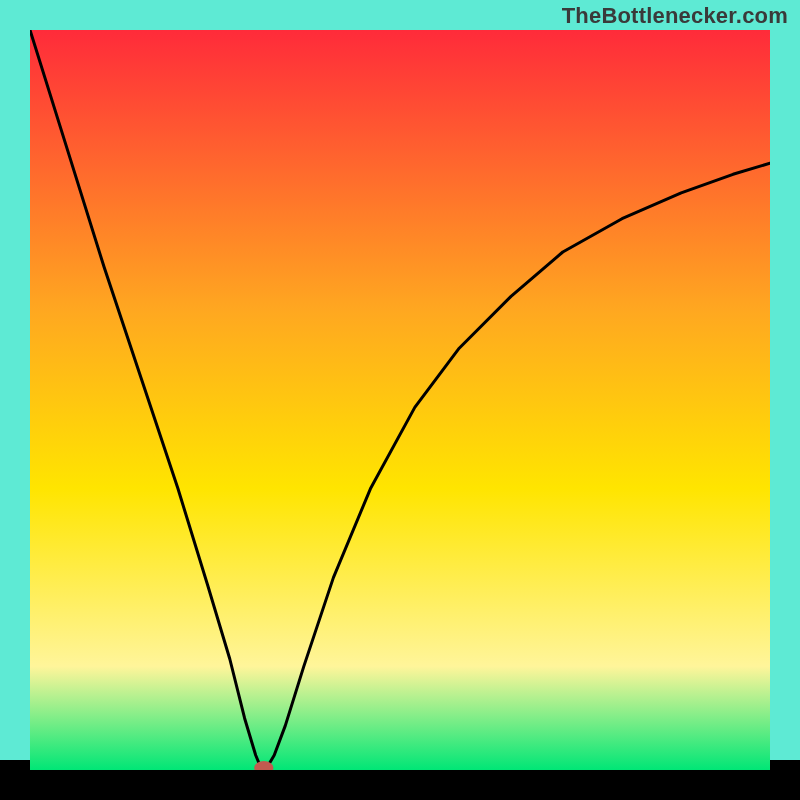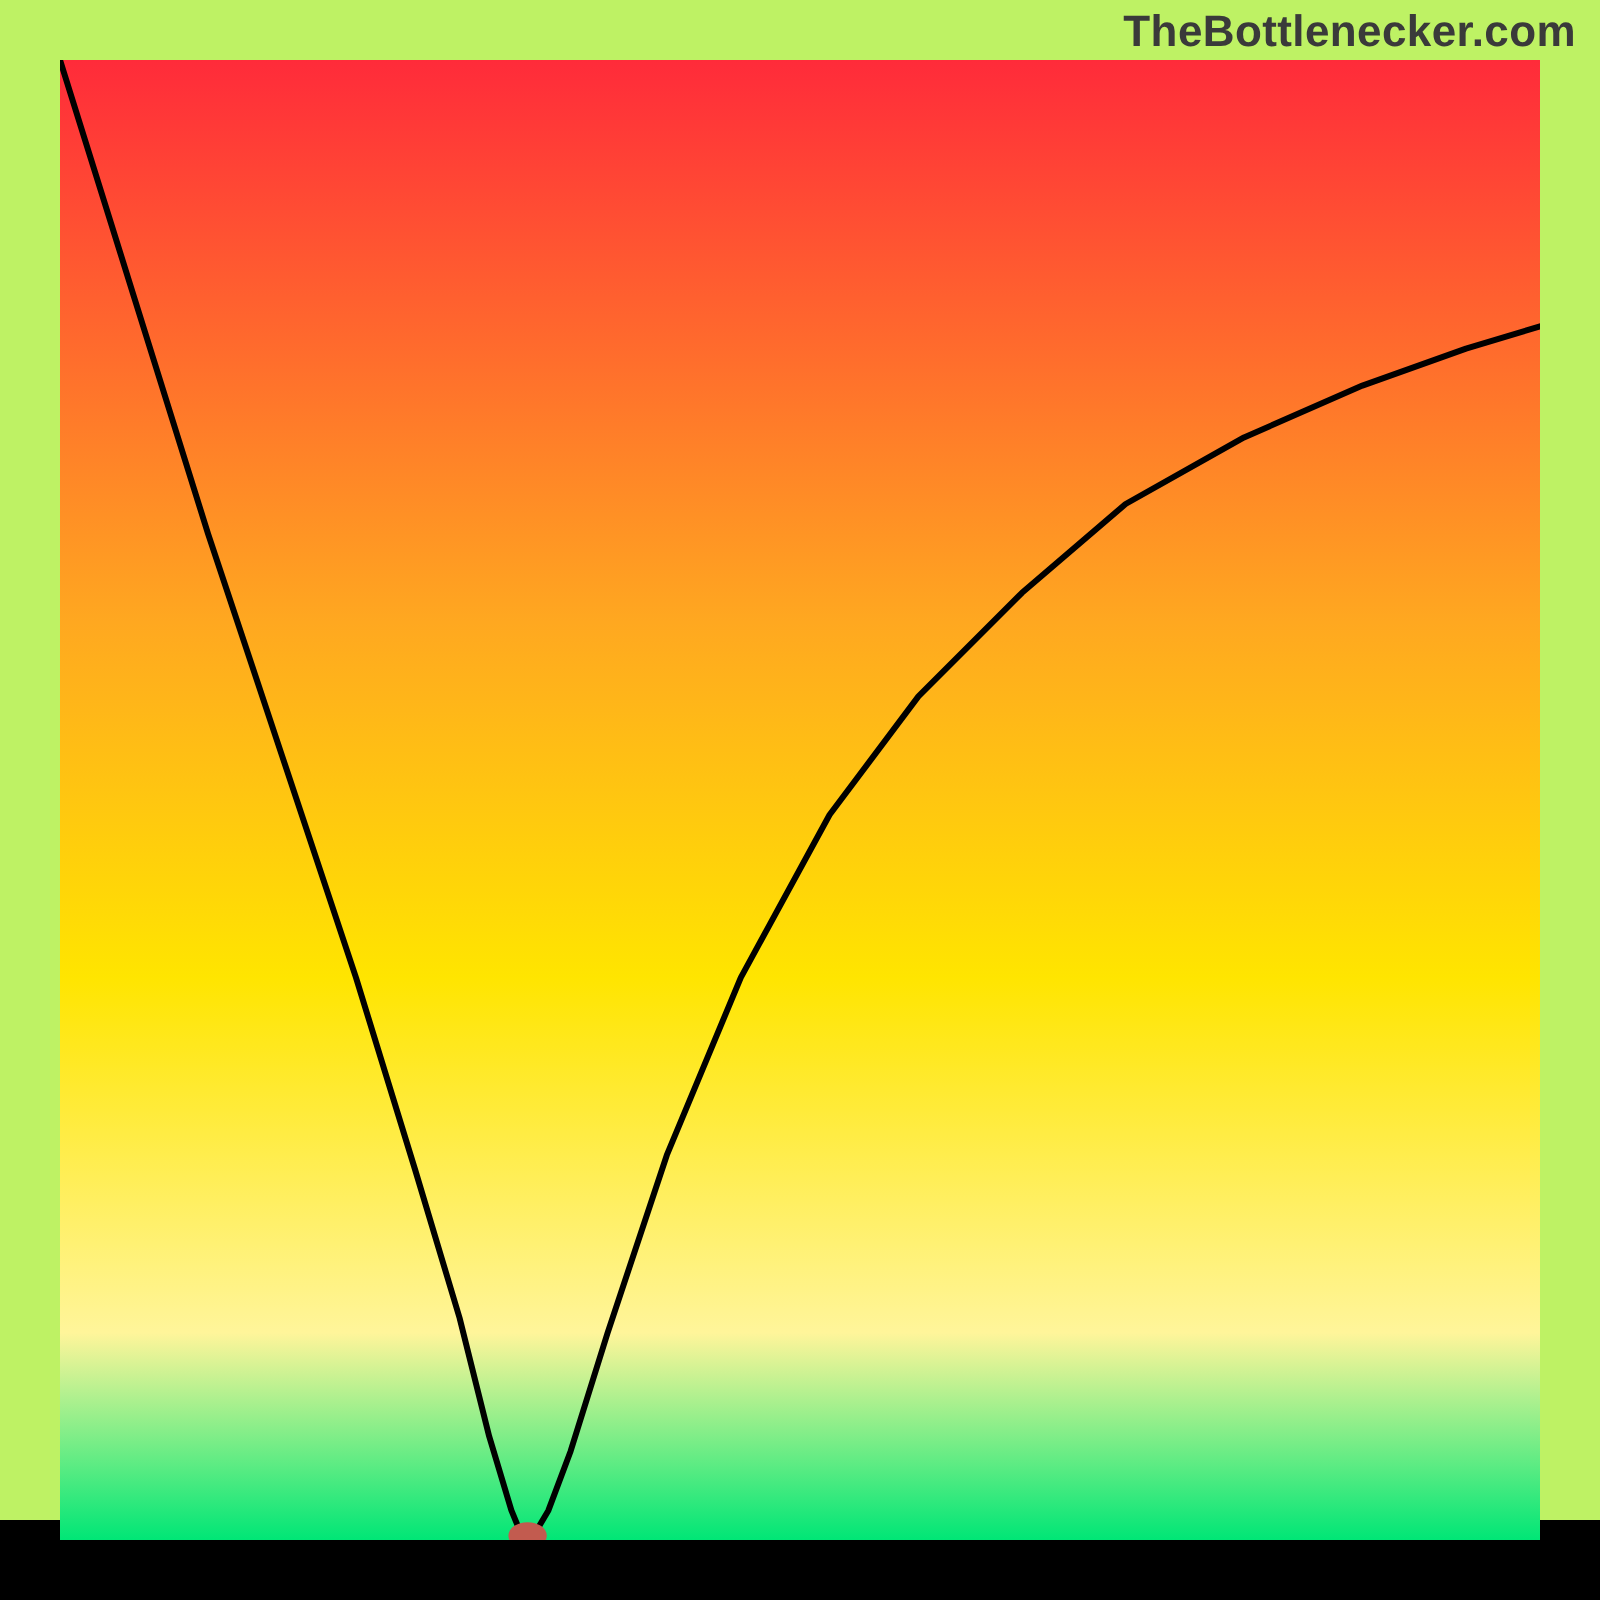--- a/index.html
+++ b/index.html
@@ -8,21 +8,21 @@
     width: 800px;
     height: 800px;
     background: #000;
     font-family: Arial, Helvetica, sans-serif;
     overflow: hidden;
   }
   .frame {
     position: relative;
     width: 800px;
     height: 760px;
-    background: #bef264;
+    background: #5eead4;
   }
   .watermark {
     position: absolute;
     top: 3px;
     right: 12px;
     color: #3a3a3a;
     font-size: 22px;
     font-weight: 600;
     letter-spacing: 0.2px;
     user-select: none;

